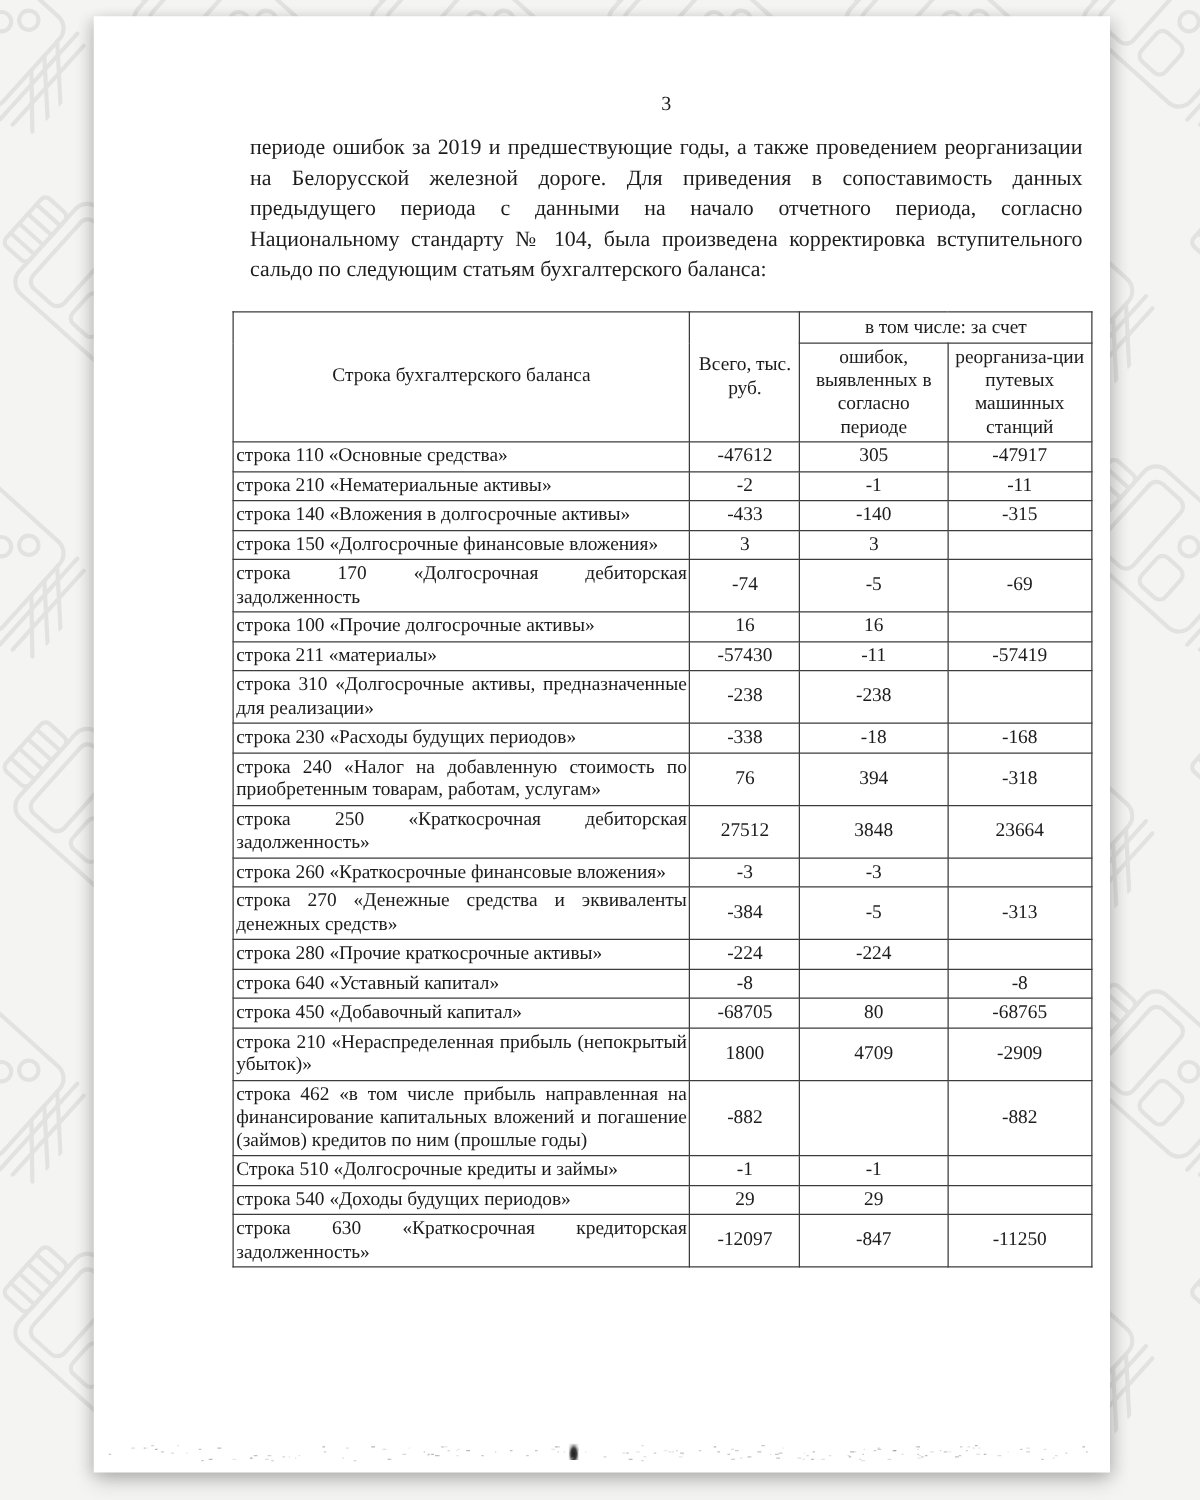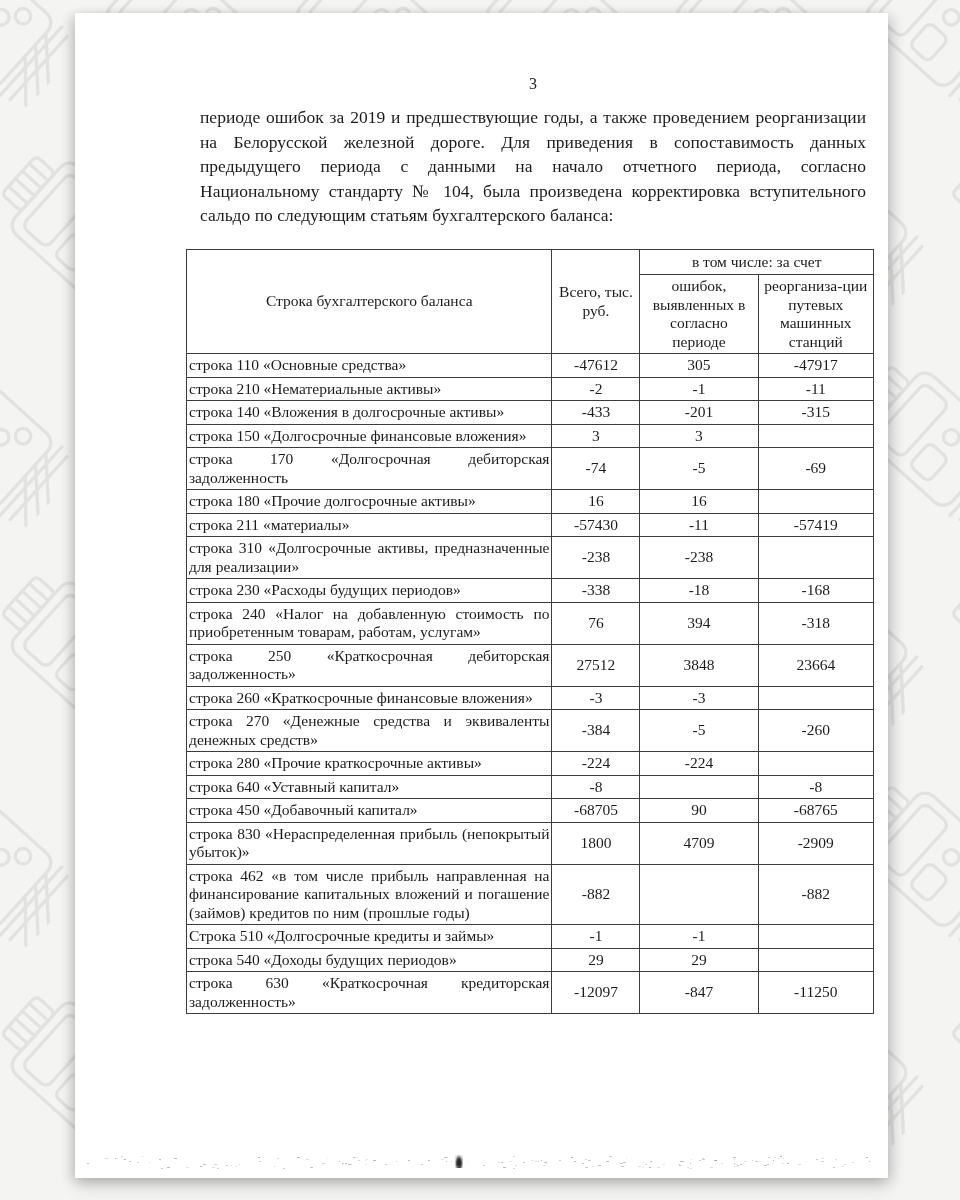--- a/index.html
+++ b/index.html
@@ -585,37 +585,37 @@
           </tr>
           <tr>
             <td class="label-cell">строка 210 «Нематериальные активы»</td>
             <td class="num-cell">-2</td>
             <td class="num-cell">-1</td>
             <td class="num-cell">-11</td>
           </tr>
           <tr>
             <td class="label-cell">строка 140 «Вложения в долгосрочные активы»</td>
             <td class="num-cell">-433</td>
-            <td class="num-cell">-201</td>
+            <td class="num-cell">-140</td>
             <td class="num-cell">-315</td>
           </tr>
           <tr>
             <td class="label-cell">строка 150 «Долгосрочные финансовые вложения»</td>
             <td class="num-cell">3</td>
             <td class="num-cell">3</td>
             <td class="num-cell"></td>
           </tr>
           <tr>
             <td class="label-cell">строка 170 «Долгосрочная дебиторская задолженность</td>
             <td class="num-cell">-74</td>
             <td class="num-cell">-5</td>
             <td class="num-cell">-69</td>
           </tr>
           <tr>
-            <td class="label-cell">строка 180 «Прочие долгосрочные активы»</td>
+            <td class="label-cell">строка 100 «Прочие долгосрочные активы»</td>
             <td class="num-cell">16</td>
             <td class="num-cell">16</td>
             <td class="num-cell"></td>
           </tr>
           <tr>
             <td class="label-cell">строка 211 «материалы»</td>
             <td class="num-cell">-57430</td>
             <td class="num-cell">-11</td>
             <td class="num-cell">-57419</td>
           </tr>
@@ -646,42 +646,42 @@
           <tr>
             <td class="label-cell">строка 260 «Краткосрочные финансовые вложения»</td>
             <td class="num-cell">-3</td>
             <td class="num-cell">-3</td>
             <td class="num-cell"></td>
           </tr>
           <tr>
             <td class="label-cell">строка 270 «Денежные средства и эквиваленты денежных средств»</td>
             <td class="num-cell">-384</td>
             <td class="num-cell">-5</td>
-            <td class="num-cell">-260</td>
+            <td class="num-cell">-313</td>
           </tr>
           <tr>
             <td class="label-cell">строка 280 «Прочие краткосрочные активы»</td>
             <td class="num-cell">-224</td>
             <td class="num-cell">-224</td>
             <td class="num-cell"></td>
           </tr>
           <tr>
             <td class="label-cell">строка 640 «Уставный капитал»</td>
             <td class="num-cell">-8</td>
             <td class="num-cell"></td>
             <td class="num-cell">-8</td>
           </tr>
           <tr>
             <td class="label-cell">строка 450 «Добавочный капитал»</td>
             <td class="num-cell">-68705</td>
-            <td class="num-cell">90</td>
+            <td class="num-cell">80</td>
             <td class="num-cell">-68765</td>
           </tr>
           <tr>
-            <td class="label-cell">строка 830 «Нераспределенная прибыль (непокрытый убыток)»</td>
+            <td class="label-cell">строка 210 «Нераспределенная прибыль (непокрытый убыток)»</td>
             <td class="num-cell">1800</td>
             <td class="num-cell">4709</td>
             <td class="num-cell">-2909</td>
           </tr>
           <tr>
             <td class="label-cell">строка 462 «в том числе прибыль направленная на финансирование капитальных вложений и погашение (займов) кредитов по ним (прошлые годы)</td>
             <td class="num-cell">-882</td>
             <td class="num-cell"></td>
             <td class="num-cell">-882</td>
           </tr>

